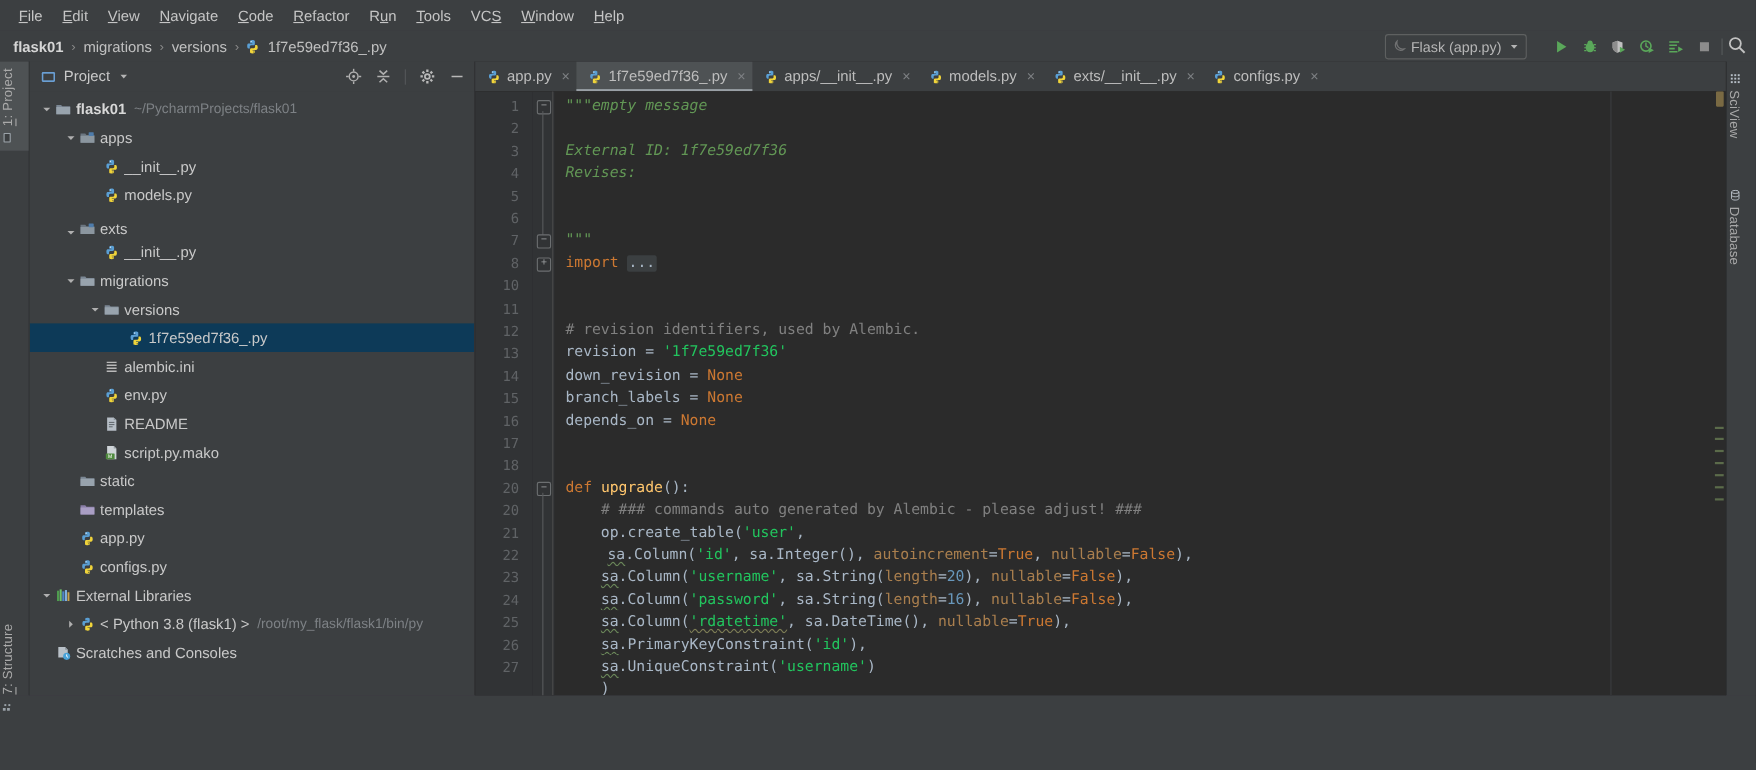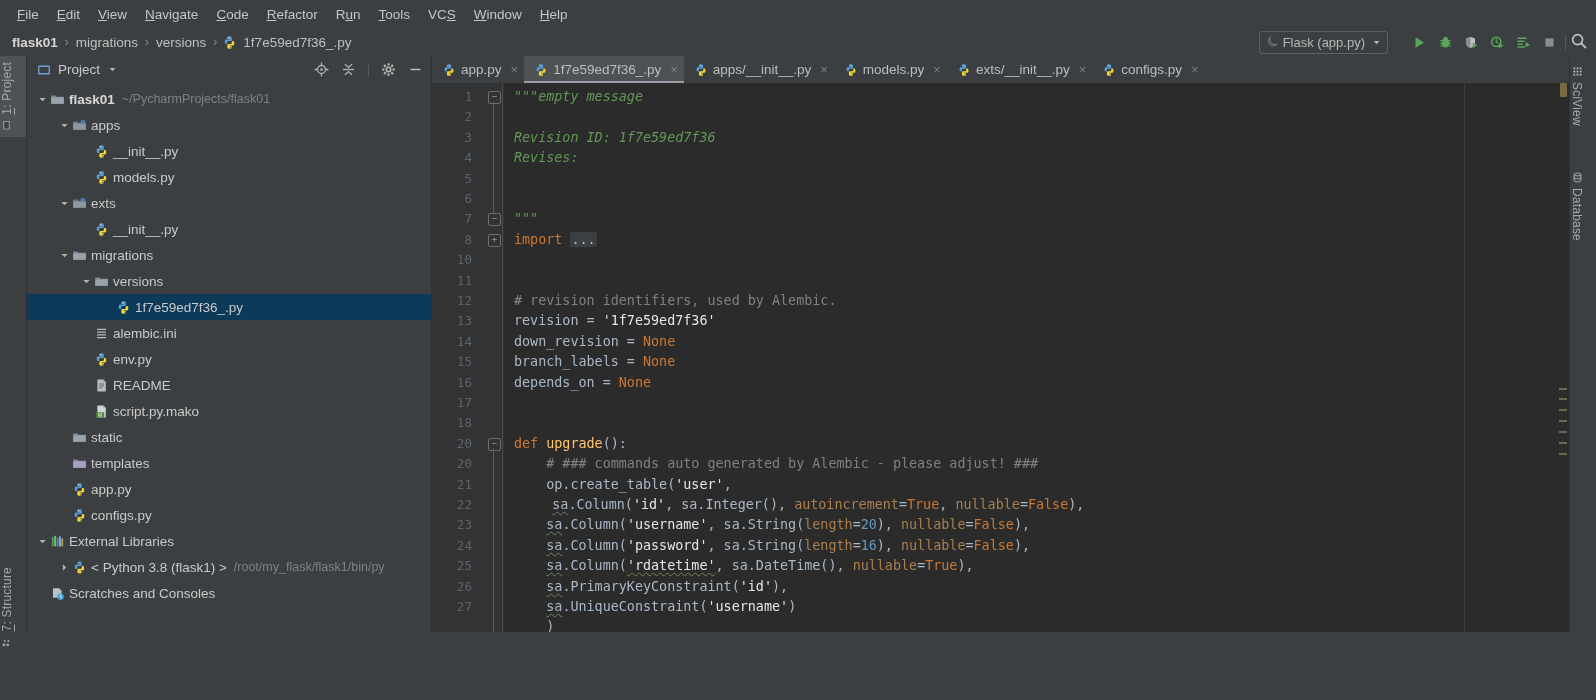--- a/index.html
+++ b/index.html
@@ -83,21 +83,21 @@
   .ln{position:absolute;width:40px;text-align:right;font-size:12.6px;color:#606366;
       height:20.4px;line-height:20.4px;font-family:"DejaVu Sans Mono","Liberation Mono",monospace;}
   .fold{position:absolute;left:56px;width:11px;height:11px;border:1px solid #6c6f71;border-radius:2px;
         color:#9a9d9f;font-size:9px;line-height:9px;text-align:center;background:#313335;}
   .foldline{position:absolute;left:61px;width:1px;background:#595b5d;}
 
   
   .t-doc{color:#629755;font-style:italic;}
   .t-cmt{color:#808080;}
   .t-kw{color:#cc7832;}
-  .t-str{color:#e5e5e5;}
+  .t-str{color:#22c55e;}
   .t-num{color:#6897bb;}
   .t-def{color:#ffc66d;}
   .t-kwarg{color:#aa7f4e;}
   .t-fold{background:#3b3f41;color:#a9b7c6;border-radius:2px;padding:0 1px;}
   .sq{text-decoration:underline;text-decoration-style:wavy;text-decoration-color:#6a8759;
       text-underline-offset:2px;text-decoration-thickness:1px;}
   .sqw{text-decoration:underline;text-decoration-style:wavy;text-decoration-color:#7d7d55;
       text-underline-offset:2px;text-decoration-thickness:1px;}
 
   
@@ -333,21 +333,21 @@
             <span class="icon">
               <svg width="15" height="15" viewBox="0 0 15 15">
                 <path d="M7.4 1.3c-2.1 0-2 .9-2 .9v1.9h2v.5H4.2s-1.5-.2-1.5 2.2 1.3 2.3 1.3 2.3h1.1V7.5s-.1-1.4 1.3-1.4h2.1s1.2 0 1.2-1.2V2.5s.2-1.2-2.3-1.2z" fill="#5a9fd4"></path>
                 <path d="M7.6 13.7c2.1 0 2-.9 2-.9v-1.9h-2v-.5h3.2s1.5.2 1.5-2.2-1.3-2.3-1.3-2.3H9.9v1.6s.1 1.4-1.3 1.4H6.5s-1.2 0-1.2 1.2v2.4s-.2 1.2 2.3 1.2z" fill="#f0d43a"></path>
                 <circle cx="6.3" cy="2.7" r=".5" fill="#fff"></circle>
                 <circle cx="8.7" cy="12.3" r=".5" fill="#3c3f41"></circle>
               </svg>
             </span>
             <span class="nm">models.py</span>
           </div>
-          <div class="trow" style="padding-left: 30px;">
+          <div class="trow" style="padding-left: 30px; align-items: flex-end;">
             <span class="arrow">
               <svg width="9" height="9" viewBox="0 0 9 9">
                 <path d="M1.3 2.9 L4.5 6.2 L7.7 2.9Z" fill="#b0b0b0"></path>
               </svg>
             </span>
             <span class="icon">
               <svg width="15" height="15" viewBox="0 0 15 15">
                 <path d="M1.2 3.4h4.3l1.1 1.3h7.2v7.1H1.2z" fill="#6b7681"></path>
                 <path d="M1.2 5.3h12.6v6.5H1.2z" fill="#8b969f"></path>
                 <rect x="8.6" y="2.2" width="4.6" height="3.4" rx=".4" fill="#4e7cab"></rect>
@@ -664,21 +664,21 @@
             <div class="foldline" style="top: 18px; height: 122.4px;"></div>
             <div class="fold" style="top: 130.4px;">−</div>
             <div class="fold" style="top: 150.8px;">+</div>
             <div class="fold" style="top: 354.8px;">−</div>
             <div class="foldline" style="top: 364.8px; height: 204px;"></div>
             <div class="fold" style="top: 558.8px;">−</div>
           </div>
         <div class="codearea" id="code">
             <div class="cl" style="position: absolute; top: 4px; left: 0px; right: 0px;"><span class="t-doc">"""empty message</span></div>
             <div class="cl" style="position: absolute; top: 24.4px; left: 0px; right: 0px;"></div>
-            <div class="cl" style="position: absolute; top: 44.8px; left: 0px; right: 0px;"><span class="t-doc">Revision ID: 1f7e59ed7f36</span></div>
+            <div class="cl" style="position: absolute; top: 44.8px; left: 0px; right: 0px;"><span class="t-doc">External ID: 1f7e59ed7f36</span></div>
             <div class="cl" style="position: absolute; top: 65.2px; left: 0px; right: 0px;"><span class="t-doc">Revises: </span></div>
             <div class="cl" style="position: absolute; top: 106px; left: 0px; right: 0px;"></div>
             <div class="cl" style="position: absolute; top: 126.4px; left: 0px; right: 0px;"><span class="t-doc">"""</span></div>
             <div class="cl" style="position: absolute; top: 146.8px; left: 0px; right: 0px;"><span class="t-kw">import</span> <span class="t-fold">...</span></div>
             <div class="cl" style="position: absolute; top: 167.2px; left: 0px; right: 0px;"></div>
             <div class="cl" style="position: absolute; top: 187.6px; left: 0px; right: 0px;"></div>
             <div class="cl" style="position: absolute; top: 208px; left: 0px; right: 0px;"><span class="t-cmt"># revision identifiers, used by Alembic.</span></div>
             <div class="cl" style="position: absolute; top: 228.4px; left: 0px; right: 0px;">revision = <span class="t-str">'1f7e59ed7f36'</span></div>
             <div class="cl" style="position: absolute; top: 248.8px; left: 0px; right: 0px;">down_revision = <span class="t-kw">None</span></div>
             <div class="cl" style="position: absolute; top: 269.2px; left: 0px; right: 0px;">branch_labels = <span class="t-kw">None</span></div>

